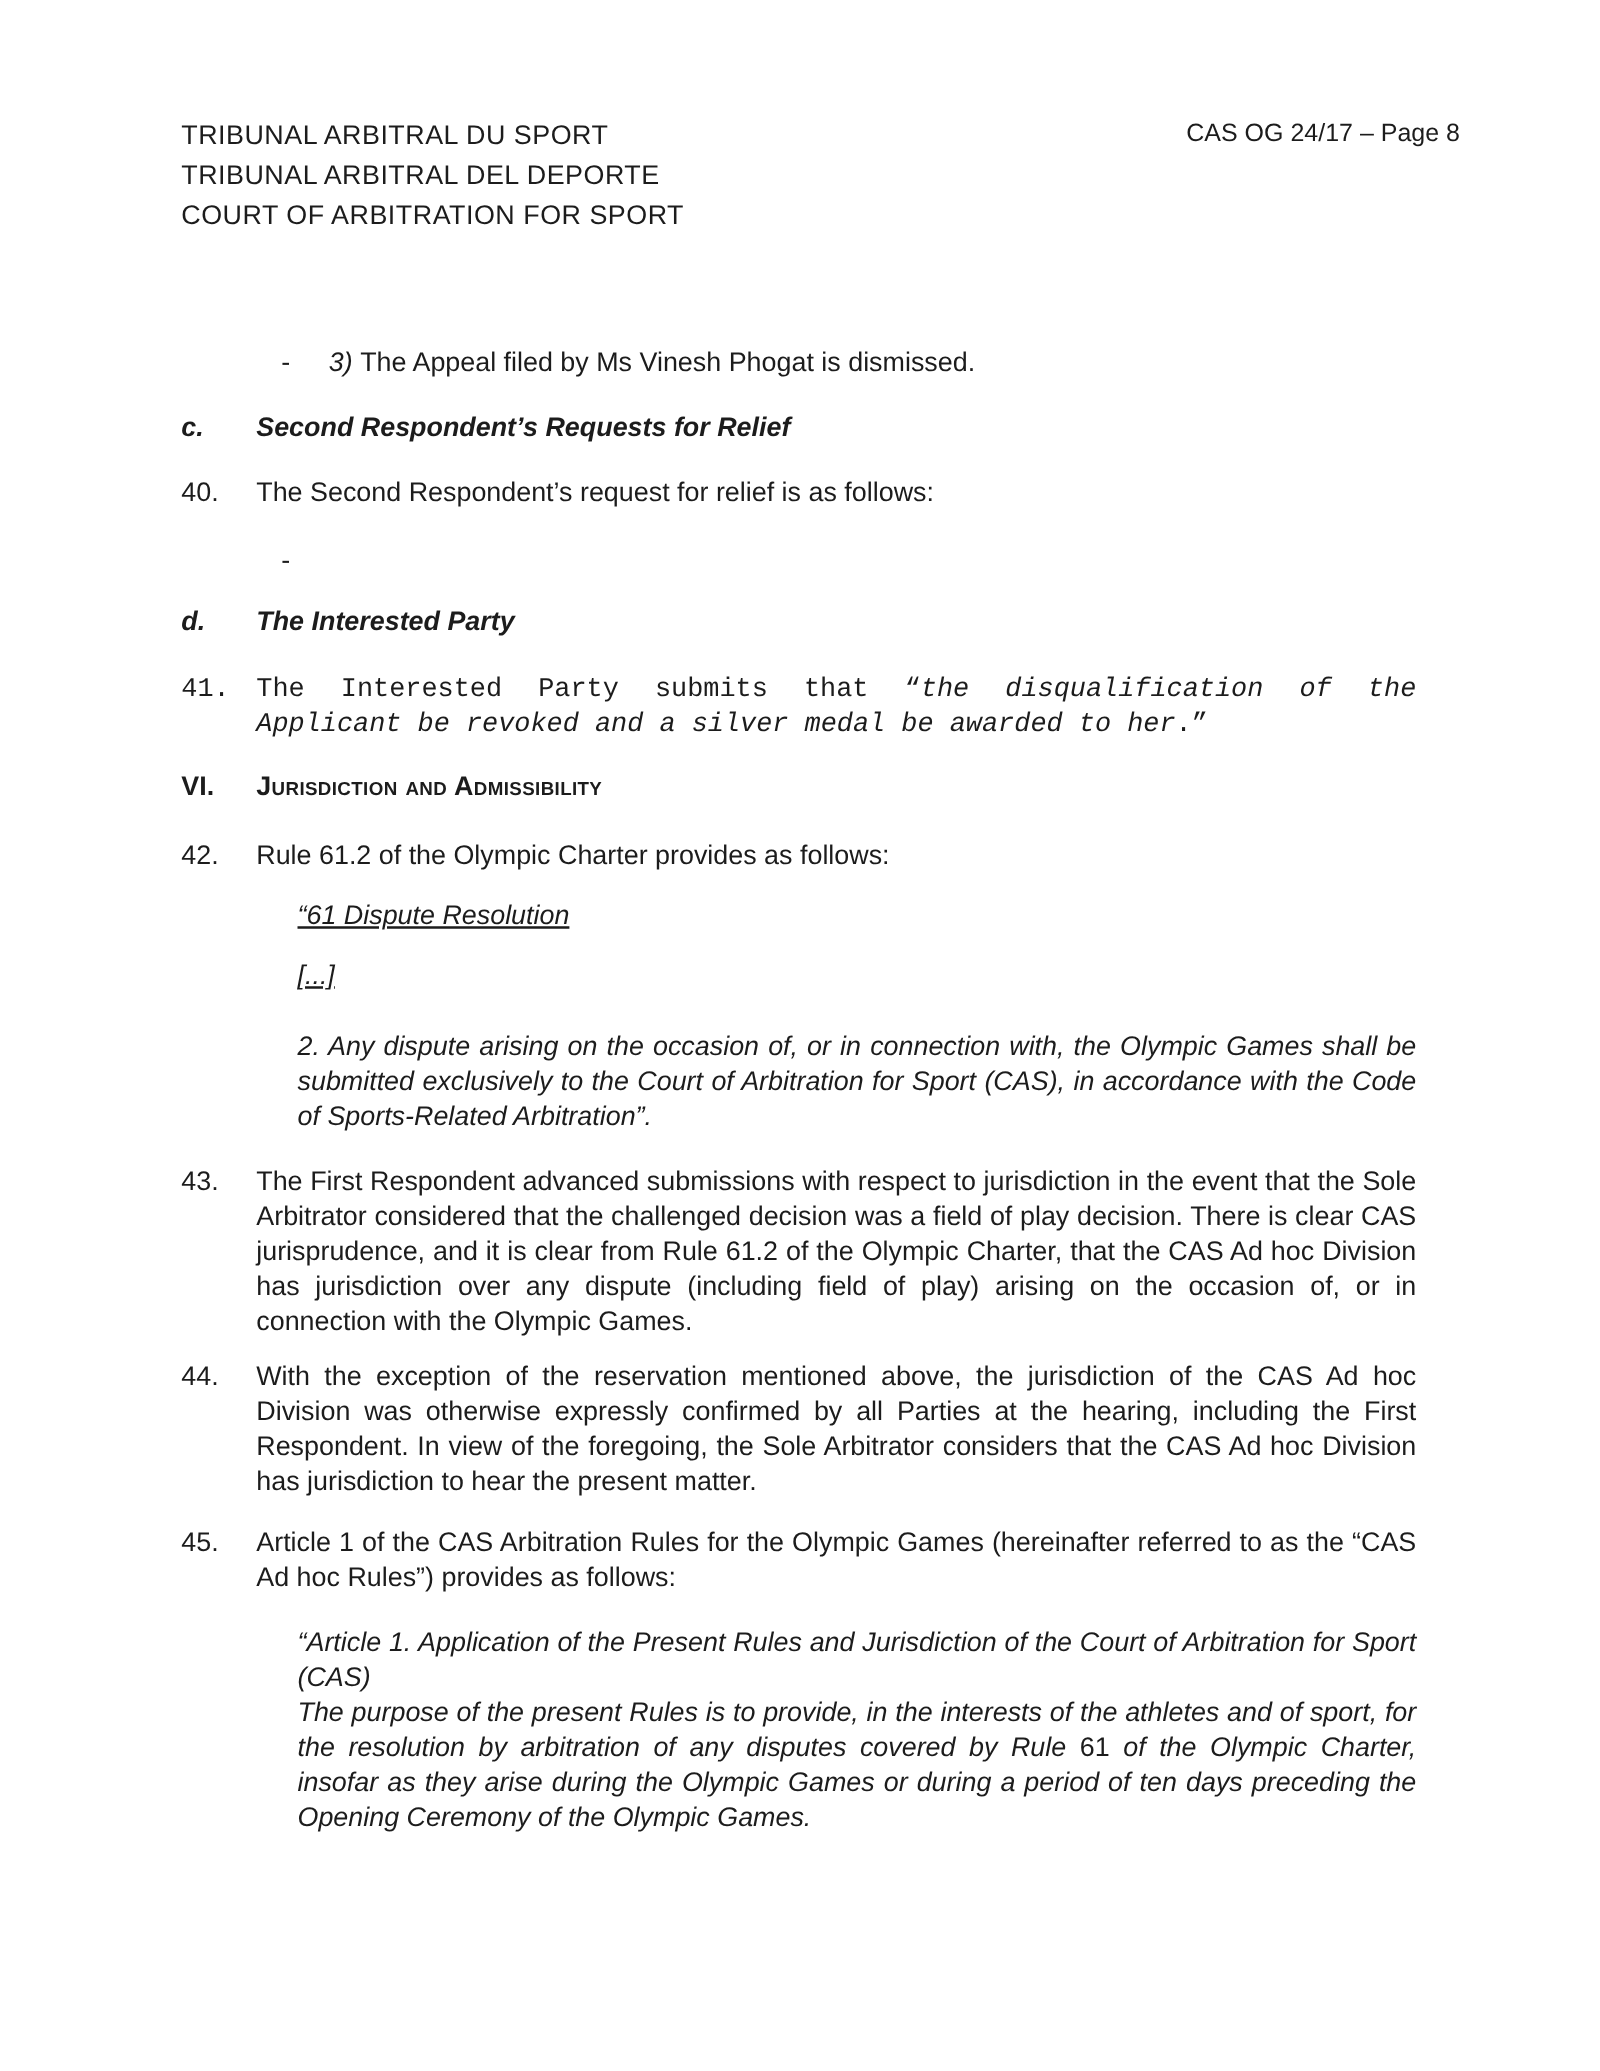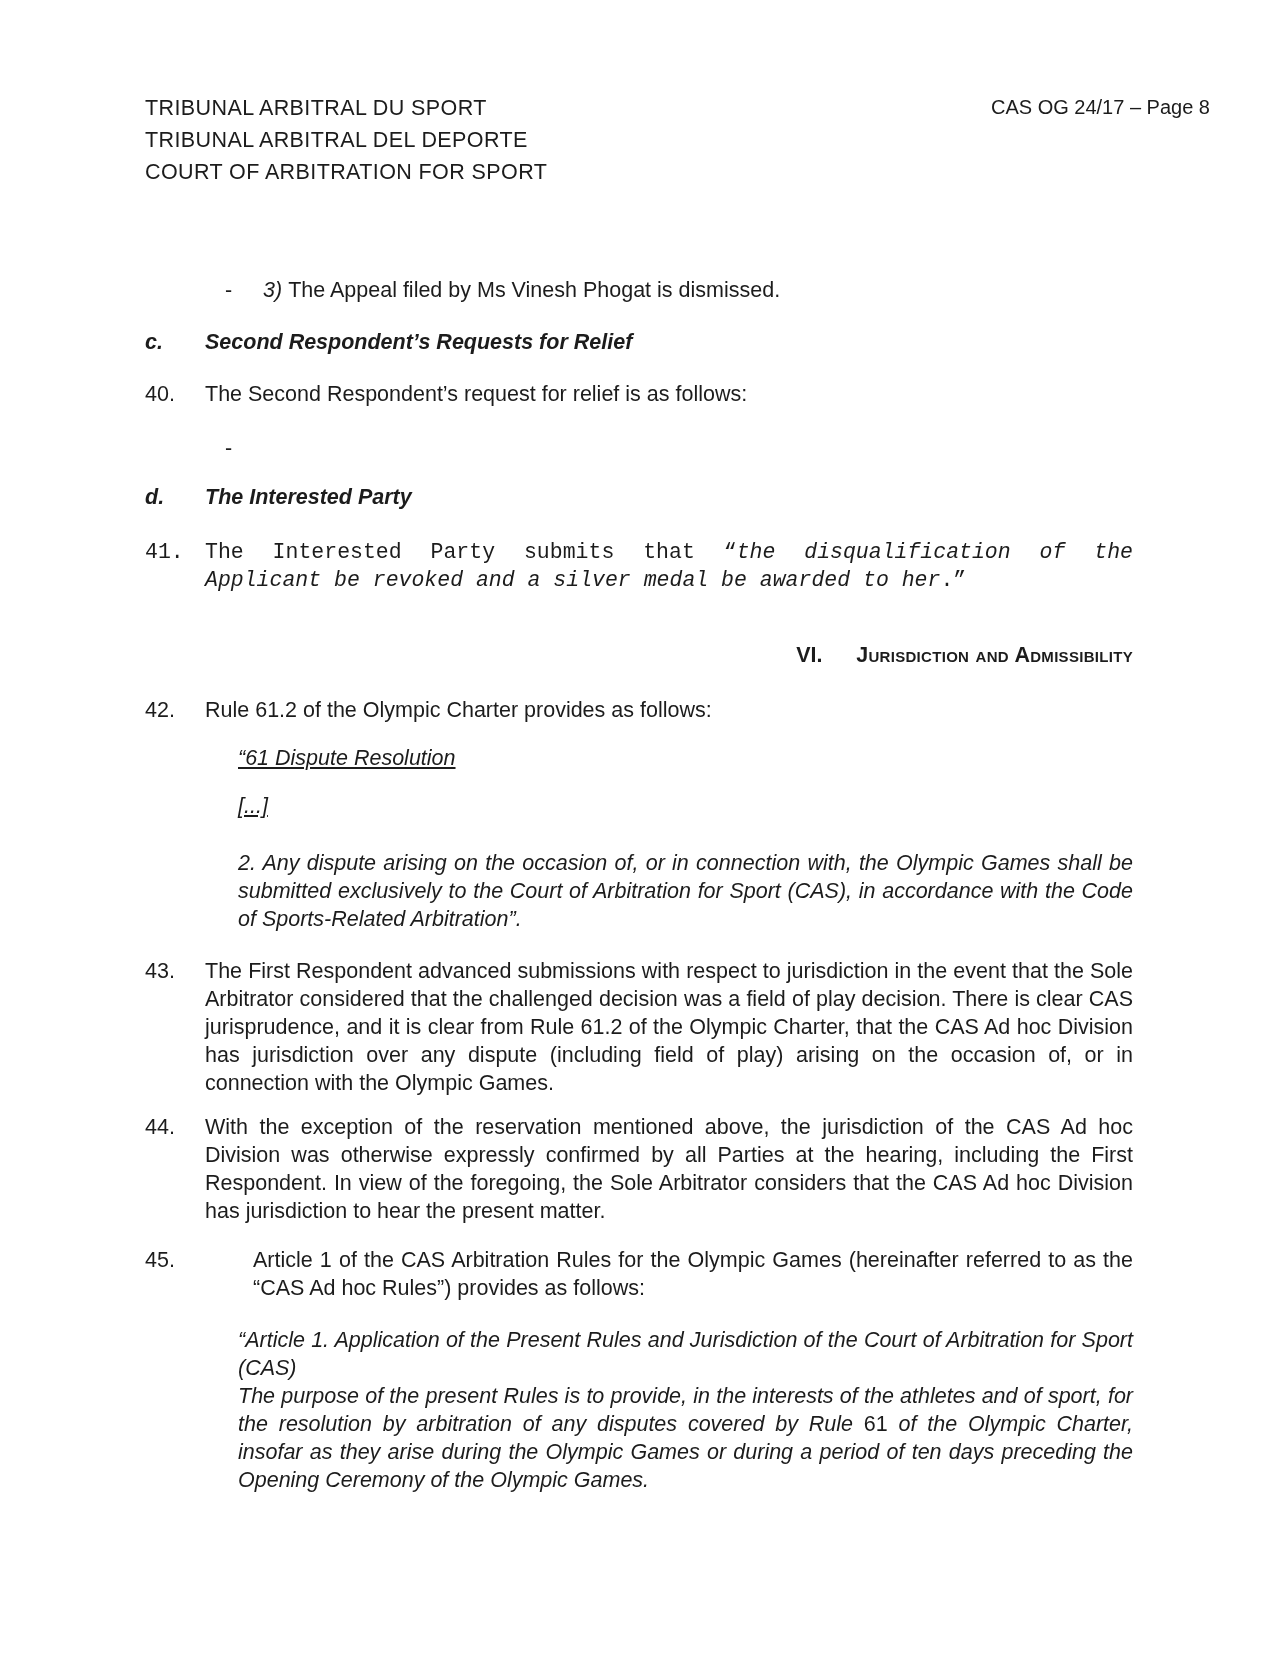--- a/index.html
+++ b/index.html
@@ -11,21 +11,21 @@
     color: #1c1c1c;
     font-family: "Liberation Sans", "DejaVu Sans", sans-serif;
     font-size: 21.5px;
     line-height: 28px;
     overflow: hidden;
   }
   .header {
     display: flex;
     justify-content: space-between;
     align-items: flex-start;
-    padding: 92px 70px 0 145px;
+    padding: 92px 112px 0 145px;
   }
   .org-line {
     font-size: 21.5px;
     line-height: 32px;
     letter-spacing: 0.4px;
     white-space: nowrap;
   }
   .page-ref {
     font-size: 20px;
     line-height: 24px;
@@ -54,26 +54,26 @@
   .it { font-style: italic; }
   .up { font-style: normal; }
 
   
   .mt-first { margin-top: 88px; }
   .mt-head  { margin-top: 24px; }
   .mt-std   { margin-top: 24px; }
   .mt-item  { margin-top: 26px; }
   .mt-d     { margin-top: 21px; }
   .mt-41    { margin-top: 27px; font-family: Liberation Mono, monospace; }
-  .mt-sec   { margin-top: 47px; justify-content: flex-end; }
+  .mt-sec   { margin-top: 21px; }
   .mt-42    { margin-top: 27px; }
   .mt-q     { margin-top: 20px; text-decoration: underline; }
   .mt-q3    { margin-top: 29px; font-style: italic; }
   .mt-44    { margin-top: 16px; justify-content: flex-end; }
-  .mt-45    { margin-top: 21px; gap: 48px; }
+  .mt-45    { margin-top: 21px; }
 </style>
 </head>
 <body>
 
 <div class="page">
 
   <div class="header">
     <div class="org-block">
       <div class="org-line">TRIBUNAL ARBITRAL DU SPORT</div>
       <div class="org-line">TRIBUNAL ARBITRAL DEL DEPORTE</div>

